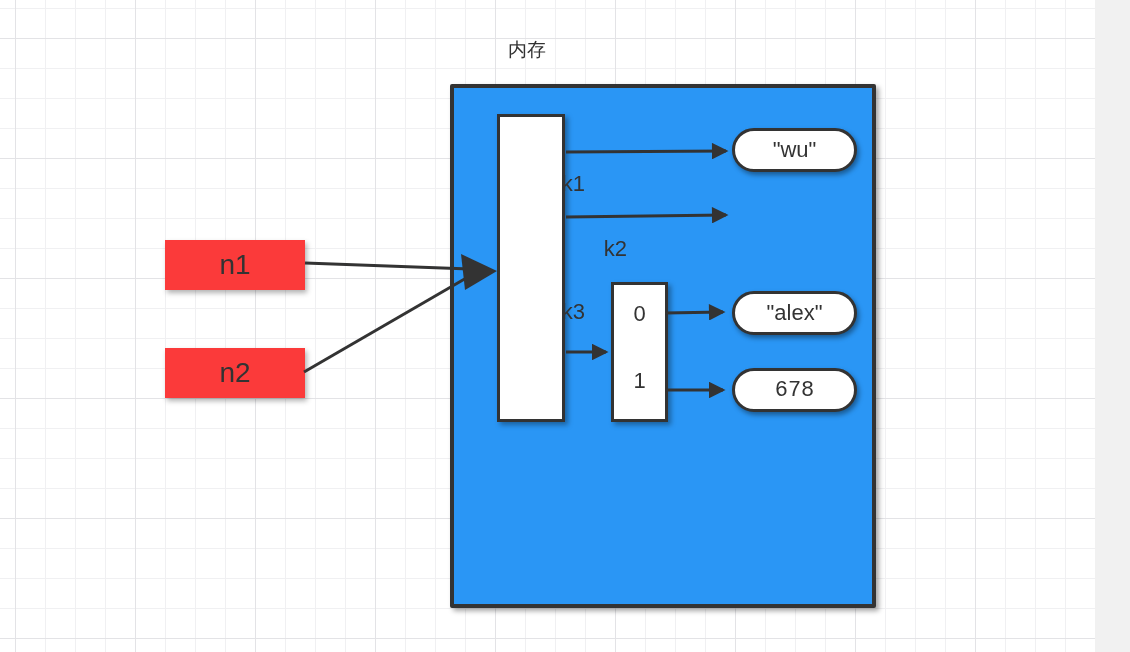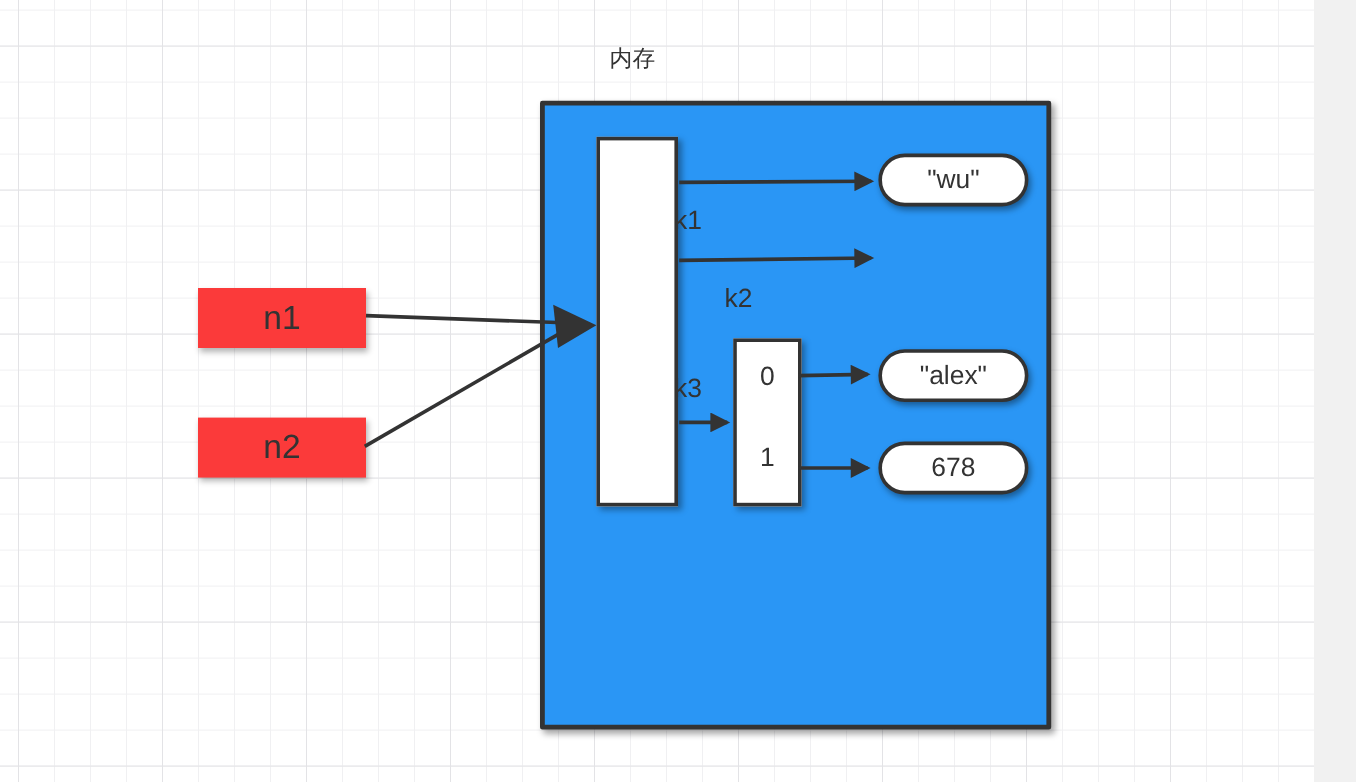--- a/index.html
+++ b/index.html
@@ -40,38 +40,38 @@
     left:611px;top:282px;width:51px;height:134px;
     background:#fff;border:3px solid #333;
     box-shadow:3px 3px 5px rgba(0,0,0,.35);
   }
   .key-label{
     width:88px;height:28px;text-align:right;
     font-size:22px;line-height:28px;color:#333;
   }
   .k1{left:497px;top:170px;}
   .k2{left:497px;top:235px;padding-left:42px;}
-  .k3{left:497px;top:298px;margin-top:12px;}
+  .k3{left:497px;top:298px;}
   .idx-label{
     left:611px;width:57px;height:28px;text-align:center;
     font-size:22px;line-height:28px;color:#333;
   }
   .i0{top:300px;}
   .i1{top:367px;}
   .pill{
     left:732px;width:119px;height:38px;
     background:#fff;border:3px solid #333;border-radius:22px;
     display:flex;align-items:center;justify-content:center;
     font-size:22px;color:#333;
     box-shadow:2px 3px 5px rgba(0,0,0,.4);
   }
   .pill-wu{top:128px;}
   .pill-123{top:193px;}
   .pill-alex{top:291px;}
-  .pill-678{top:368px;}
+  .pill-678{top:368px;font-family:Liberation Mono, monospace;}
   .var-box{
     left:165px;width:140px;height:50px;background:#fb3a3a;
     display:flex;align-items:center;justify-content:center;
     font-size:28px;color:#333;
     box-shadow:2px 3px 5px rgba(0,0,0,.3);
   }
   .var-n1{top:240px;}
   .var-n2{top:348px;}
   svg.arrows{position:absolute;left:0;top:0;width:1130px;height:652px;pointer-events:none;}
   svg.arrows path.link{stroke:#333;stroke-width:3;fill:none;}

